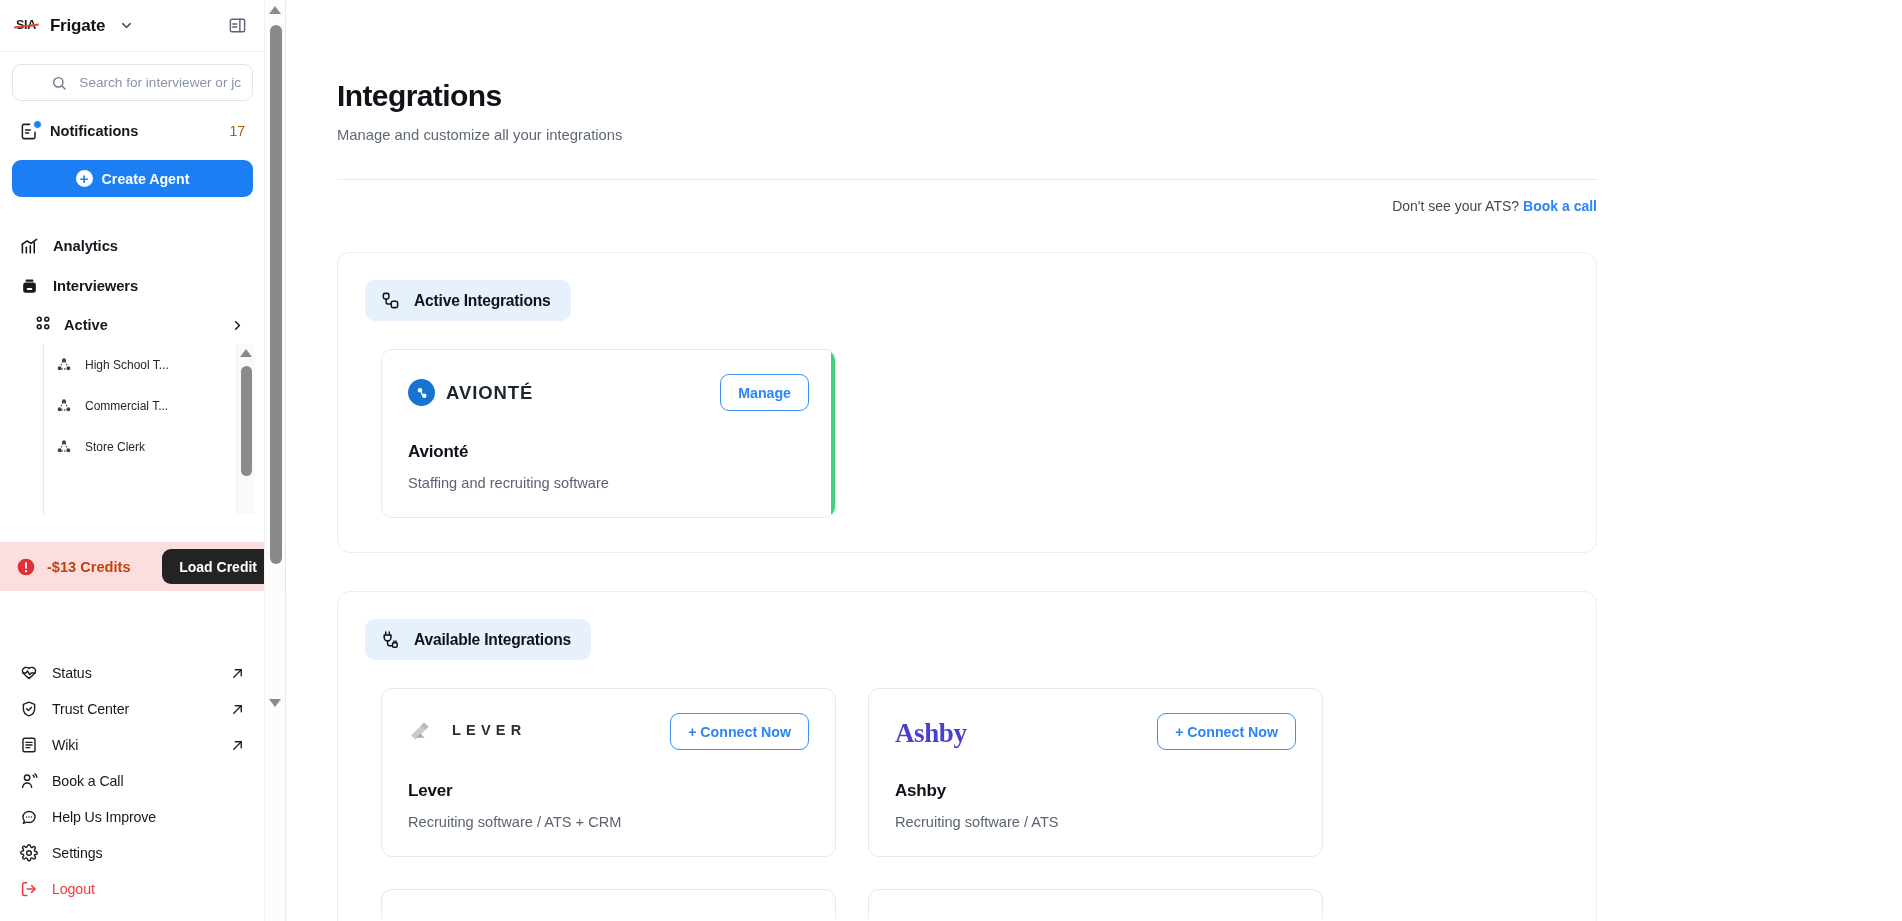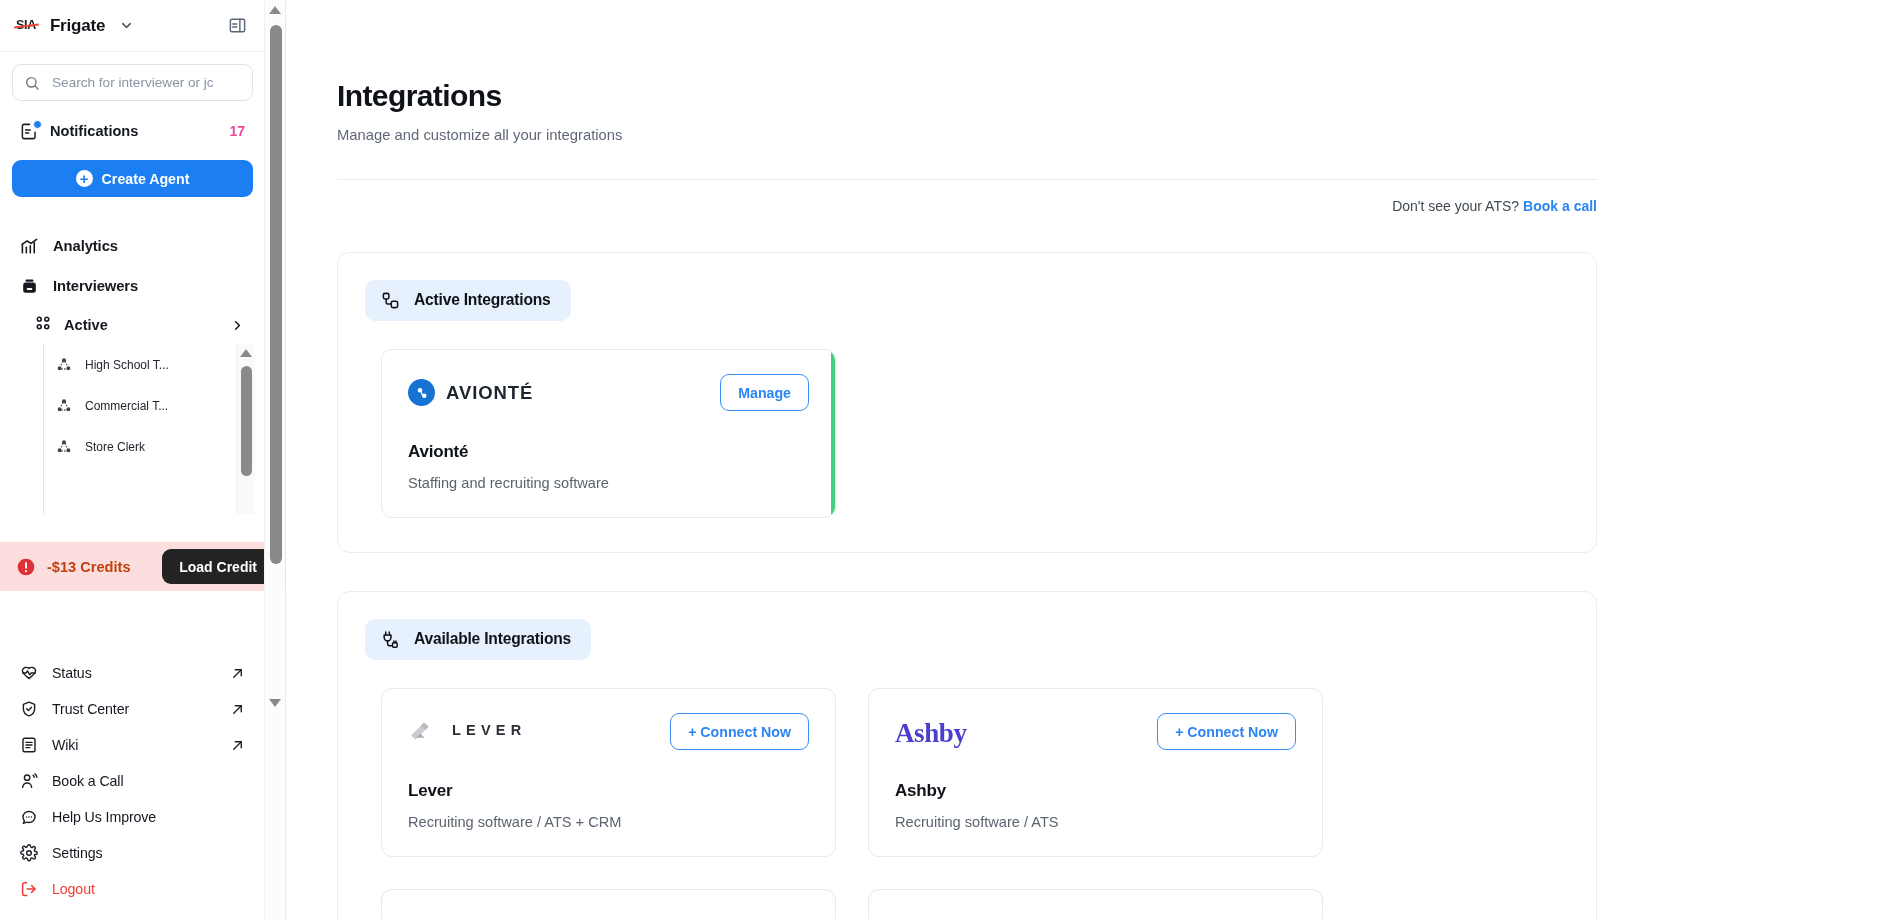--- a/index.html
+++ b/index.html
@@ -38,36 +38,36 @@
     height: 2px; background: #e8453c; transform: translateY(-50%) rotate(-7deg);
   }
   .brand-name { font-size: 17px; font-weight: 700; color: #111318; margin-left: 14px; letter-spacing: -0.2px; }
   .chev-down { margin-left: 14px; color: #4a5568; display: flex; align-items: center; }
   .panel-icon { margin-left: auto; color: #5a6472; display: flex; align-items: center; }
 
   .sb-search-wrap { padding: 12px 12px 0 12px; flex: 0 0 auto; }
   .sb-search {
     height: 37px; border: 1px solid #dfe3e8; border-radius: 9px;
     display: flex; align-items: center; padding: 12px 11px; gap: 12px;
-    background: #fff; overflow: hidden;
+    background: #fff; overflow: hidden; justify-content: flex-end;
   }
   .sb-search .ph { font-size: 13.6px; color: #8a95a3; white-space: nowrap; }
   .search-icon { color: #6b7685; display:flex; flex:0 0 auto; }
 
   .sb-notif {
     margin: 14px 12px 0 12px; height: 32px; display: flex; align-items: center;
     gap: 11px; padding: 0 8px; border-radius: 8px; cursor: pointer;
   }
   .notif-icon { position: relative; display: flex; color: #1b1f26; }
   .notif-dot {
     position: absolute; right: -3px; top: -2px; width: 9px; height: 9px;
     border-radius: 50%; background: #1c7ef3; border: 1.5px solid #fff;
   }
   .sb-notif .lbl { font-size: 14.6px; font-weight: 600; color: #14181f; }
-  .sb-notif .cnt { margin-left: auto; font-size: 14px; font-weight: 700; color: #ec4899; }
+  .sb-notif .cnt { margin-left: auto; font-size: 14px; font-weight: 400; color: #a16207; }
 
   .create-agent {
     margin: 13px 12px 0 12px; height: 37px; border-radius: 9px;
     background: #1c7ef3; color: #fff; border: none; cursor: pointer;
     display: flex; align-items: center; justify-content: center; gap: 9px;
     font-size: 14.2px; font-weight: 700; font-family: inherit;
   }
   .plus-circ {
     width: 17px; height: 17px; border-radius: 50%; background: #fff;
     color: #1c7ef3; display: flex; align-items: center; justify-content: center;
@@ -161,21 +161,21 @@
 
   .ats-row { display: flex; justify-content: flex-end; align-items: center; gap: 4px; margin-top: 18px; }
   .ats-q { font-size: 14px; color: #404954; }
   .ats-link { font-size: 14px; color: #2b85f5; font-weight: 600; cursor: pointer; }
 
   .section {
     margin-top: 38px; border: 1px solid #eaedf1; border-radius: 13px;
     padding: 27px 27px 34px 27px; background: #fff;
   }
   .sec-pill {
-    display: inline-flex; gap: 14px;
+    display: inline-flex; align-items: center; gap: 14px;
     background: #e7f0fd; border-radius: 10px; padding: 11px 20px 11px 16px;
   }
   .sec-pill .lbl { font-size: 15.6px; font-weight: 700; color: #101419; letter-spacing: -0.2px; }
   .sec-pill .ic { display: flex; color: #101419; }
 
   .cards { display: flex; gap: 32px; margin-top: 28px; flex-wrap: wrap; margin-left: 16px; }
 
   .card {
     width: 455px; border: 1px solid #e7eaee; border-radius: 11px;
     padding: 24px 26px 26px 26px; background: #fff; position: relative; overflow: hidden;

